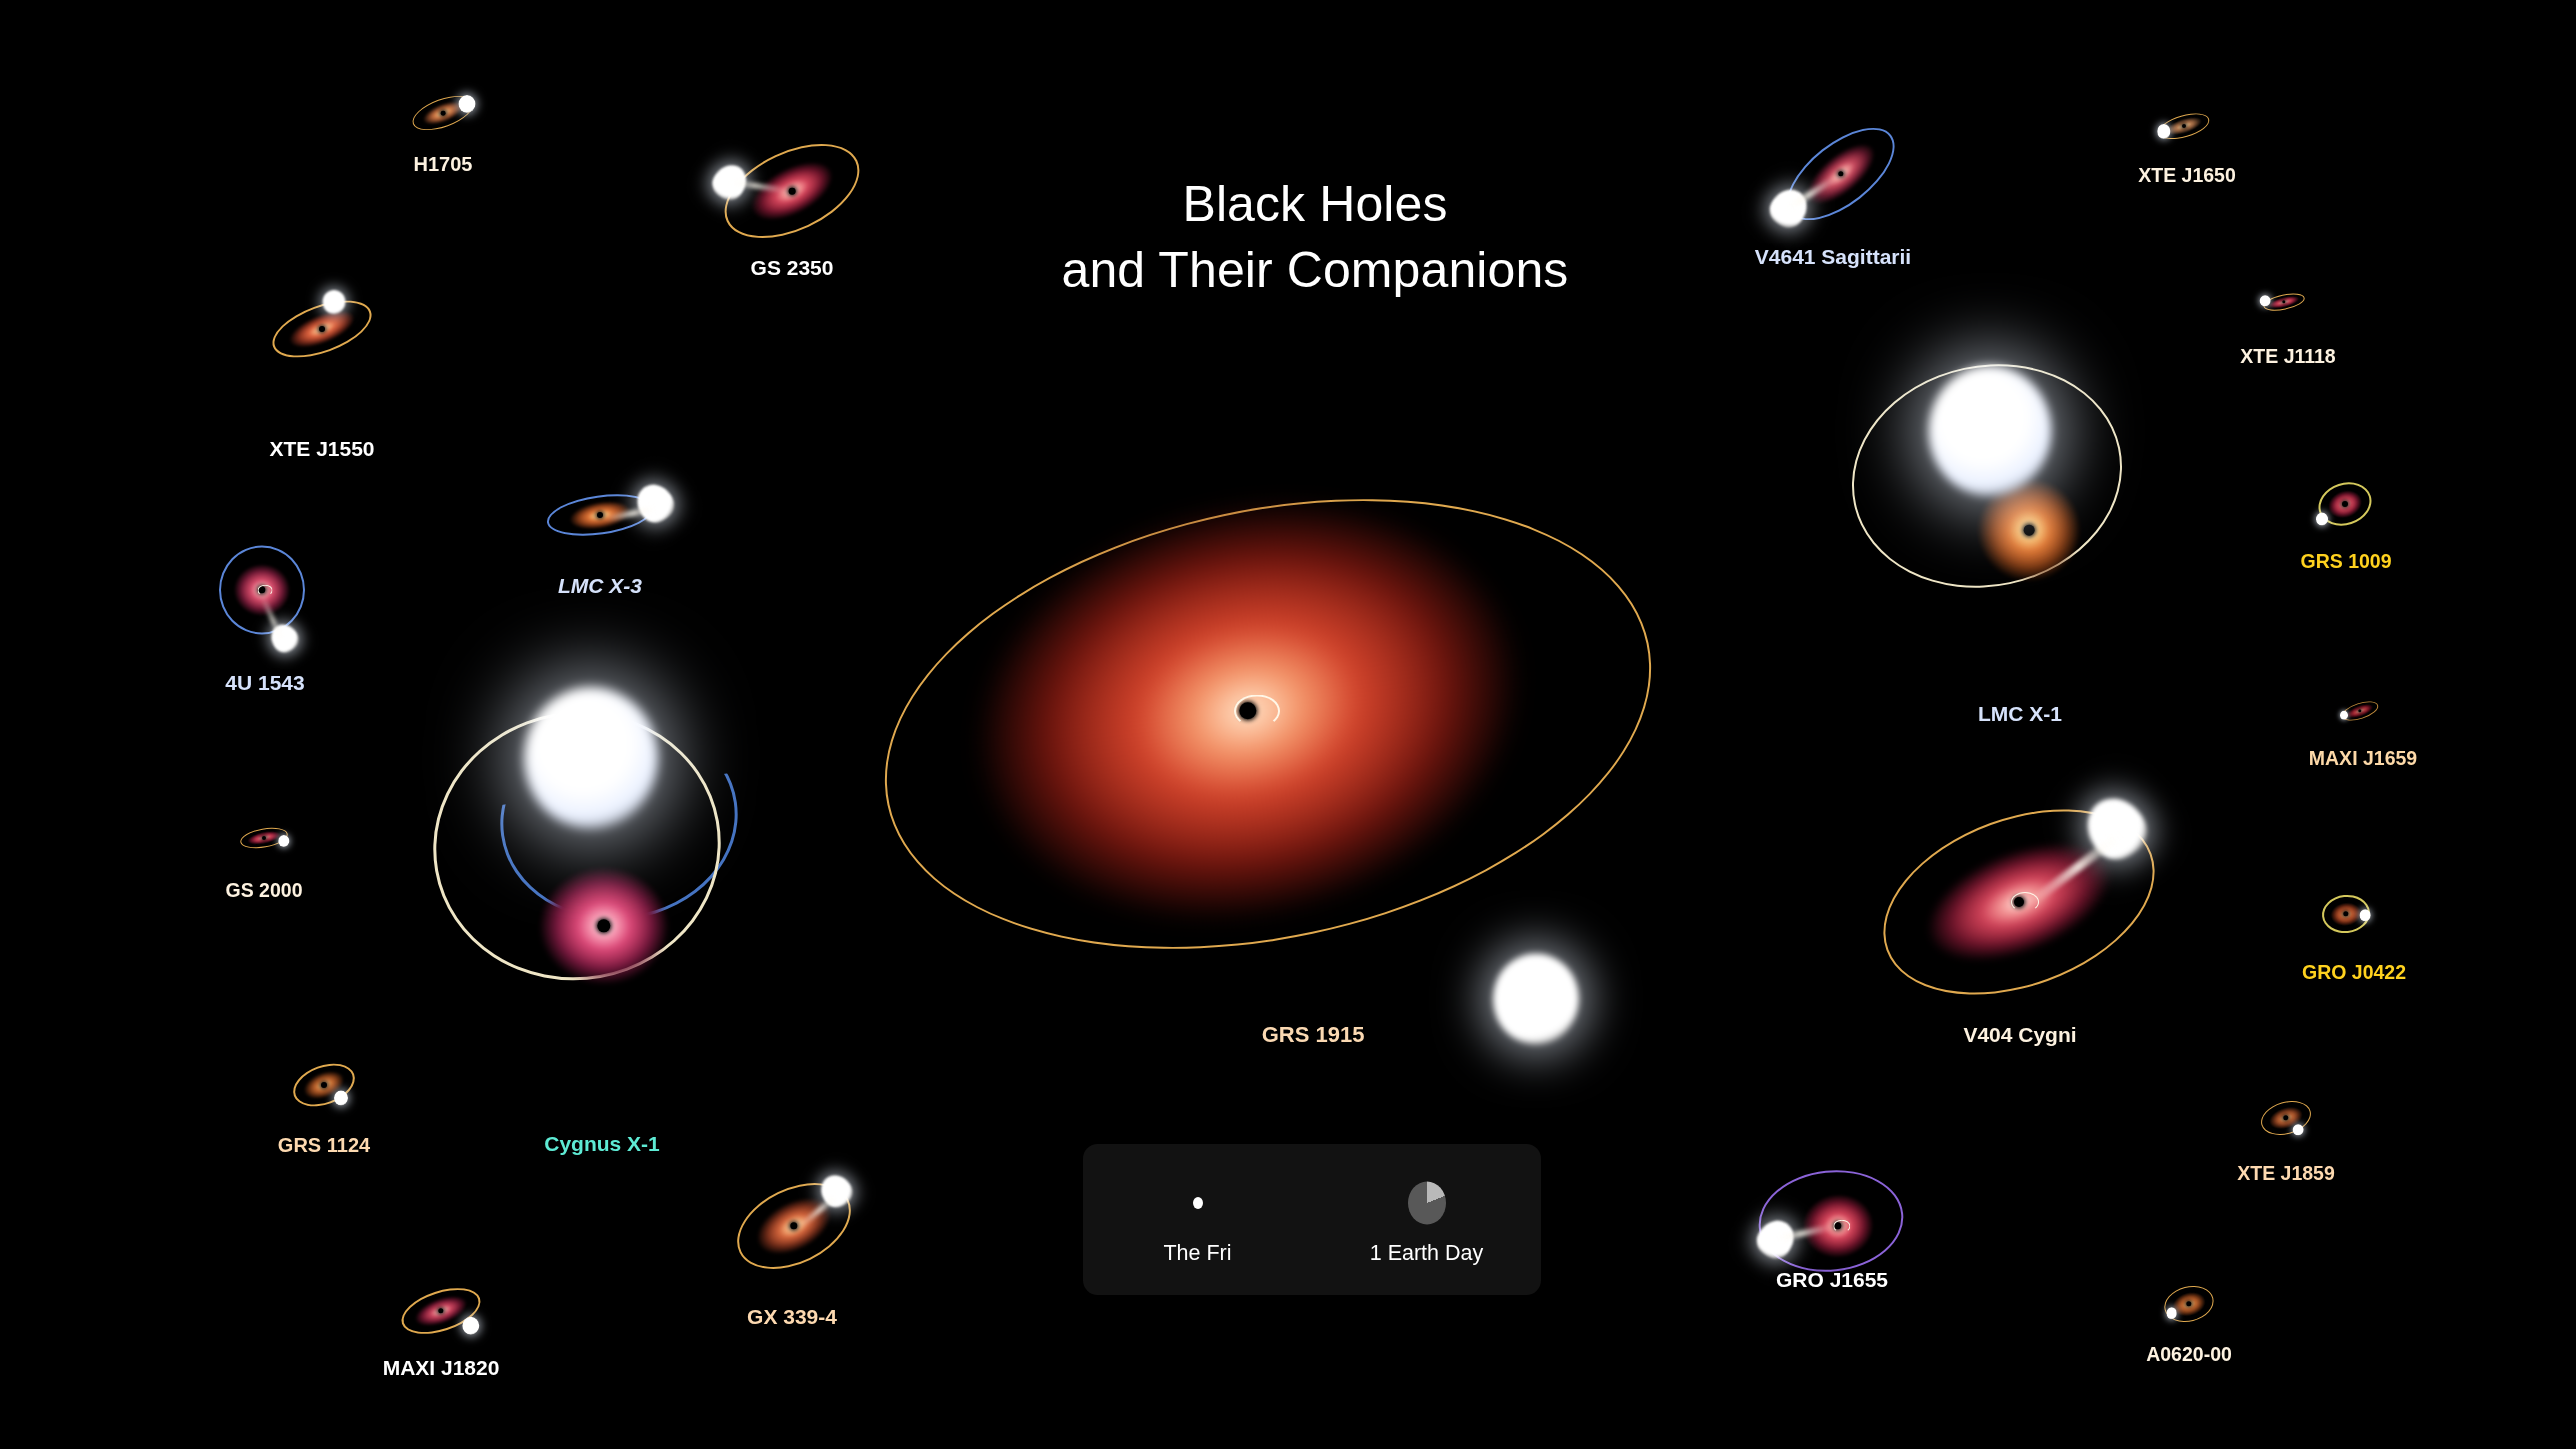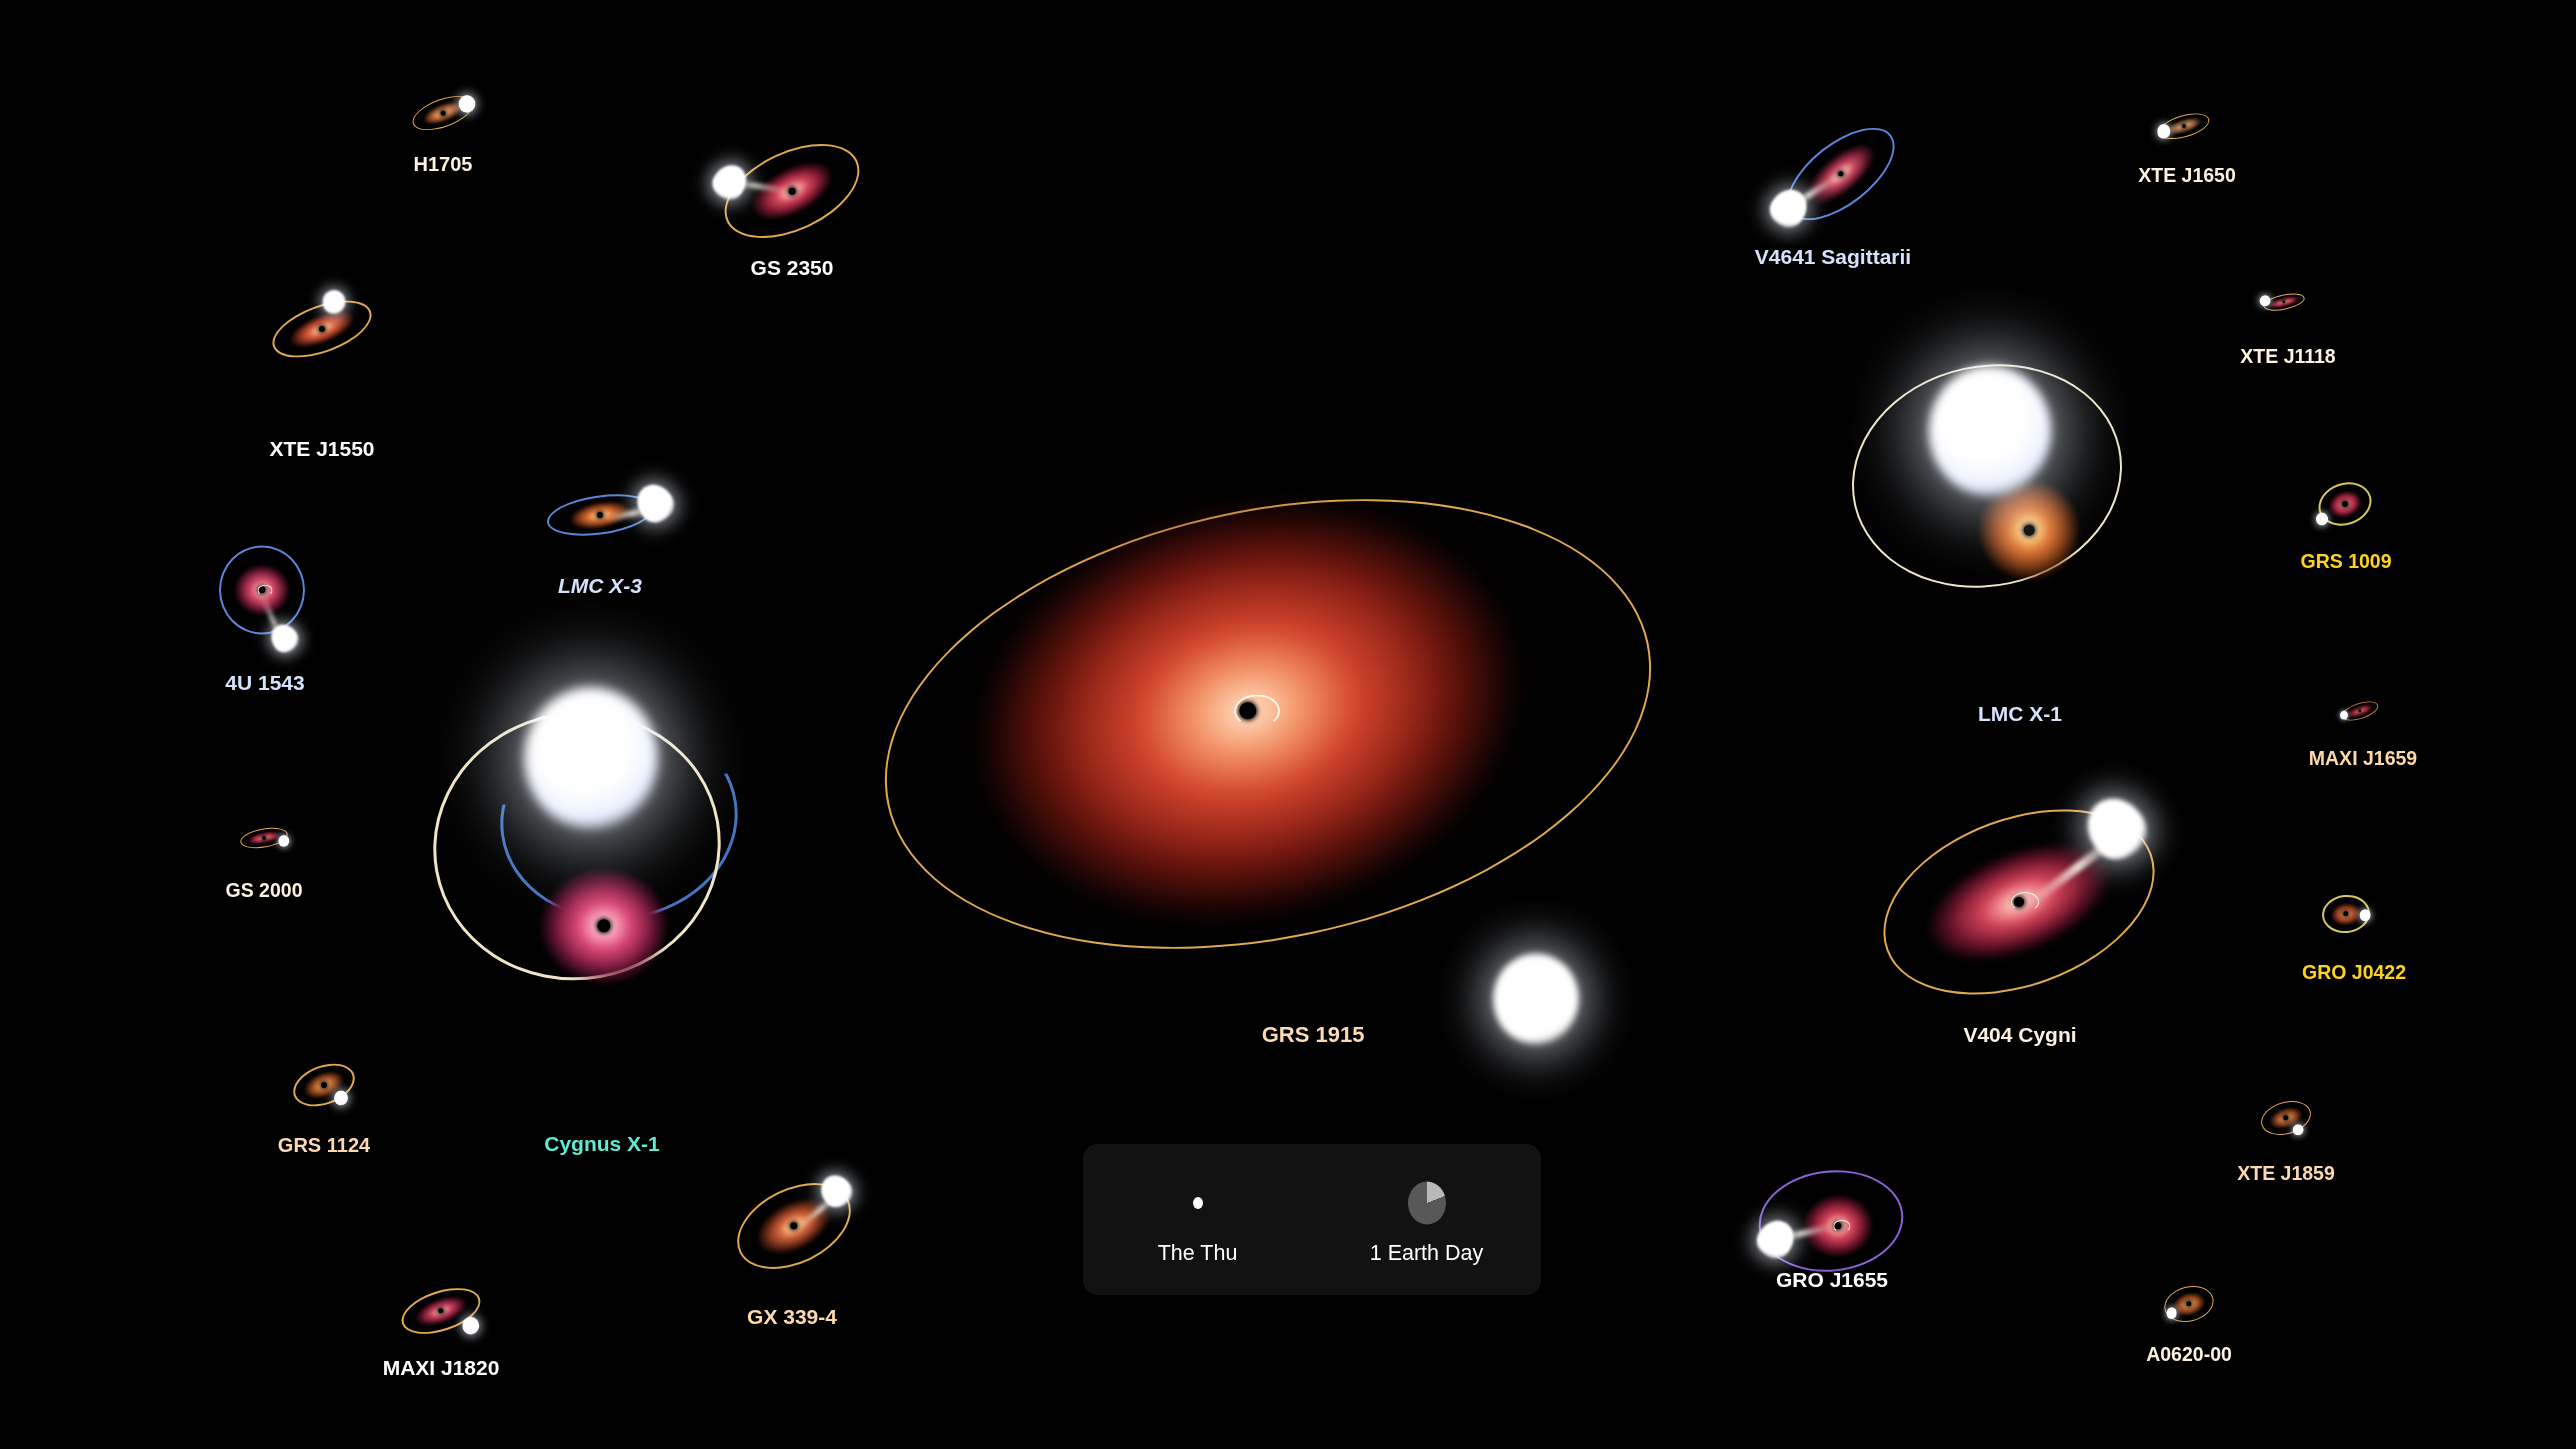--- a/index.html
+++ b/index.html
@@ -108,20 +108,22 @@
     position:absolute; left:50%; top:59px; transform:translate(-50%,-50%);
     width:38px; height:43px; border-radius:50%;
     background:conic-gradient(from 0deg, #b9b9b9 0deg 68deg, #585858 68deg 360deg);
   }
 </style>
 </head>
 <body>
 
 <div id="stage">
 
+  <div class="title">Black Holes
+and Their Companions</div>
 
   <div id="systems-layer">
       <div class="sys" style="left: 443px; top: 113px;">
         <div class="art">
           <div class="orbit" style="width: 64px; height: 28px; border-width: 1.3px; border-color: rgb(224, 169, 79); margin-left: 0px; margin-top: 0px; transform: translate(-50%, -50%) rotate(-20deg);"></div>
           <div class="disk" style="width: 48px; height: 20px; background: radial-gradient(50% 50%, rgb(255, 164, 90) 0%, rgb(201, 106, 58) 34%, rgb(111, 58, 32) 64%, rgba(0, 0, 0, 0) 88%); transform: translate(-50%, -50%) rotate(-22deg); filter: blur(0.8px);"></div>
           <div class="bh" style="width: 4.7px; height: 4.7px;"></div>
           <div class="star" style="width: 17px; height: 18px; left: 24px; top: -9.4px; background: radial-gradient(circle at 44% 40%, rgb(255, 255, 255) 0%, rgb(255, 255, 255) 42%, rgb(255, 255, 255) 66%, rgba(255, 255, 255, 0) 100%); box-shadow: rgba(230, 240, 255, 0.62) 0px 0px 9.4px 2px; filter: blur(0.7px);"></div>
         </div>
       </div>
@@ -325,21 +327,21 @@
           <div class="bh" style="width: 5.4px; height: 5.4px;"></div>
           <div class="star" style="width: 10.7px; height: 11.4px; left: -17.4px; top: 9.4px; background: radial-gradient(circle at 44% 40%, rgb(255, 255, 255) 0%, rgb(255, 255, 255) 42%, rgb(255, 255, 255) 66%, rgba(255, 255, 255, 0) 100%); box-shadow: rgba(230, 240, 255, 0.62) 0px 0px 6px 1.3px; filter: blur(0.7px);"></div>
         </div>
       </div>
       <div class="label" style="left: 2189px; top: 1343px; font-size: 19.5px; color: rgb(253, 242, 224);">A0620-00</div>
     </div>
 
   <div class="legend">
     <div class="legend-col" style="left:0;width:50%;">
       <div class="sun-dot"></div>
-      <div class="legend-label">The Thu</div>
+      <div class="legend-label">The Fri</div>
     </div>
     <div class="legend-col" style="left:50%;width:50%;">
       <div class="day-disc"></div>
       <div class="legend-label">1 Earth Day</div>
     </div>
   </div>
 
 </div>
 
 

